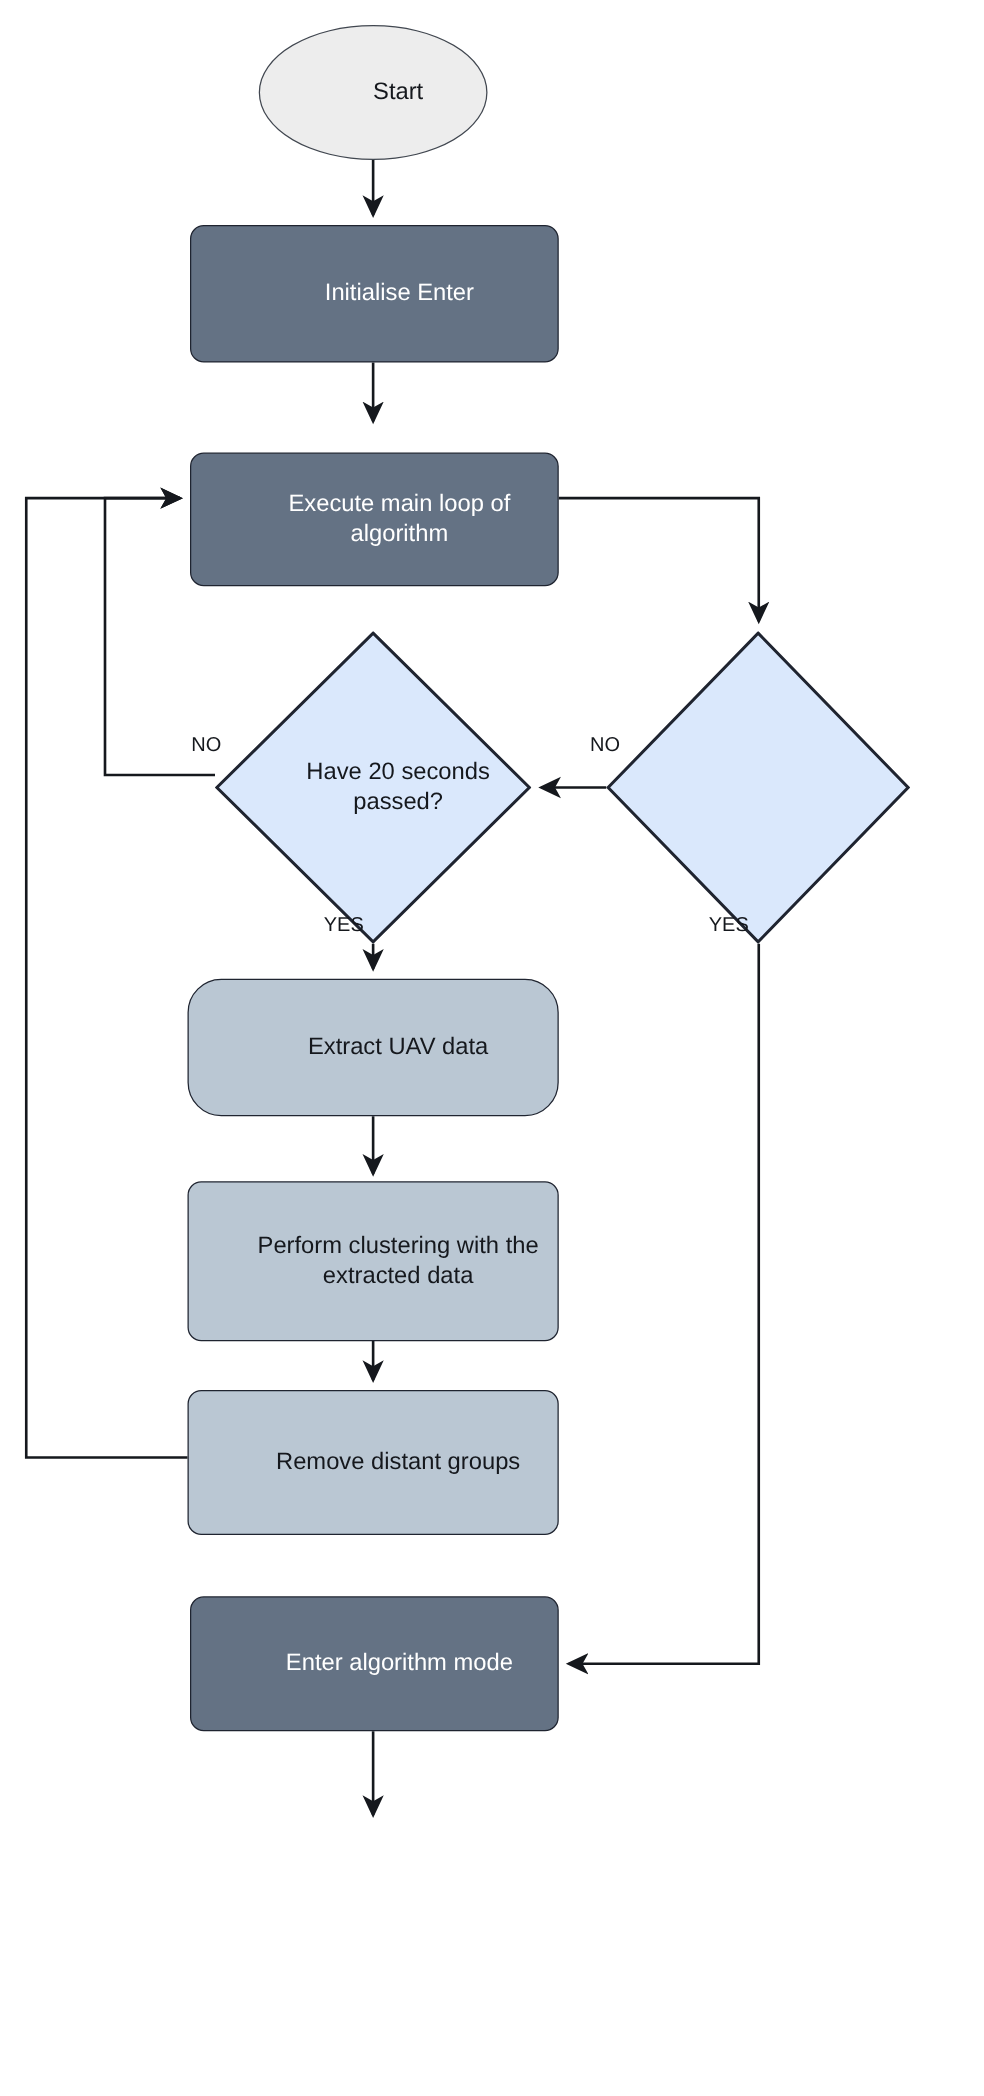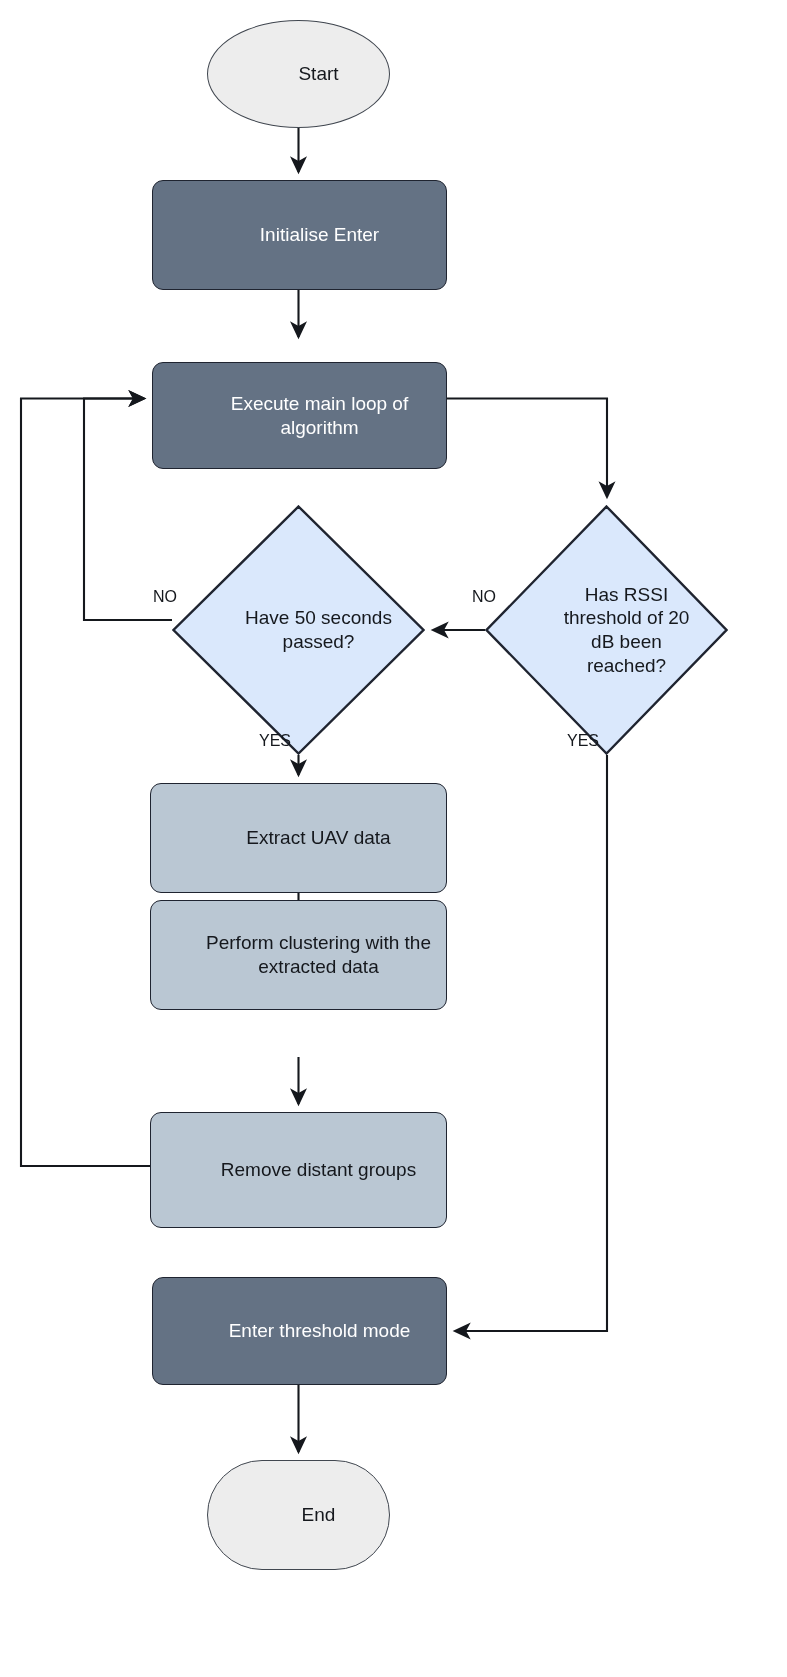--- a/index.html
+++ b/index.html
@@ -146,49 +146,45 @@
   </div>
 
   <div class="node process-dark" style="left:152px; top:362px; width:295px; height:107px;">
     <span class="label">Execute main loop of algorithm</span>
   </div>
 
   <div class="node decision" style="left:172px; top:505px; width:253px; height:250px;">
     <svg class="dia-shape" viewBox="0 0 253 250" preserveAspectRatio="none">
       <polygon points="126.5,1.5 251.5,125 126.5,248.5 1.5,125" fill="#dae8fc" stroke="#1f2430" stroke-width="2.4"></polygon>
     </svg>
-    <span class="label" style="max-width:190px;">Have 50 seconds passed?</span>
+    <span class="label" style="max-width:190px;">Have 20 seconds passed?</span>
   </div>
 
   <div class="node decision" style="left:485px; top:505px; width:243px; height:250px;">
     <svg class="dia-shape" viewBox="0 0 243 250" preserveAspectRatio="none">
       <polygon points="121.5,1.5 241.5,125 121.5,248.5 1.5,125" fill="#dae8fc" stroke="#1f2430" stroke-width="2.4"></polygon>
     </svg>
-    <span class="label" style="max-width:142px;">Has RSSI threshold of 20 dB been reached?</span>
   </div>
 
-  <div class="node process-light" style="left:150px; top:783px; width:297px; height:110px;">
+  <div class="node process-light" style="left:150px; top:783px; width:297px; height:110px;border-radius:27px;">
     <span class="label">Extract UAV data</span>
   </div>
 
-  <div class="node process-light" style="left:150px; top:900px; width:297px; height:110px;">
+  <div class="node process-light" style="left:150px; top:945px; width:297px; height:128px;">
     <span class="label" style="max-width:265px;">Perform clustering with the extracted data</span>
   </div>
 
   <div class="node process-light" style="left:150px; top:1112px; width:297px; height:116px;">
     <span class="label">Remove distant groups</span>
   </div>
 
   <div class="node process-dark" style="left:152px; top:1277px; width:295px; height:108px;">
-    <span class="label">Enter threshold mode</span>
+    <span class="label">Enter algorithm mode</span>
   </div>
 
-  <div class="node terminal-stadium" style="left:207px; top:1460px; width:183px; height:110px;">
-    <span class="label">End</span>
-  </div>
 
   <div class="edge-label" style="left:131px; top:588px;">NO</div>
 
   <div class="edge-label" style="left:237px; top:732px;">YES</div>
 
   <div class="edge-label" style="left:450px; top:588px;">NO</div>
 
   <div class="edge-label" style="left:545px; top:732px;">YES</div>
 
 </div>

